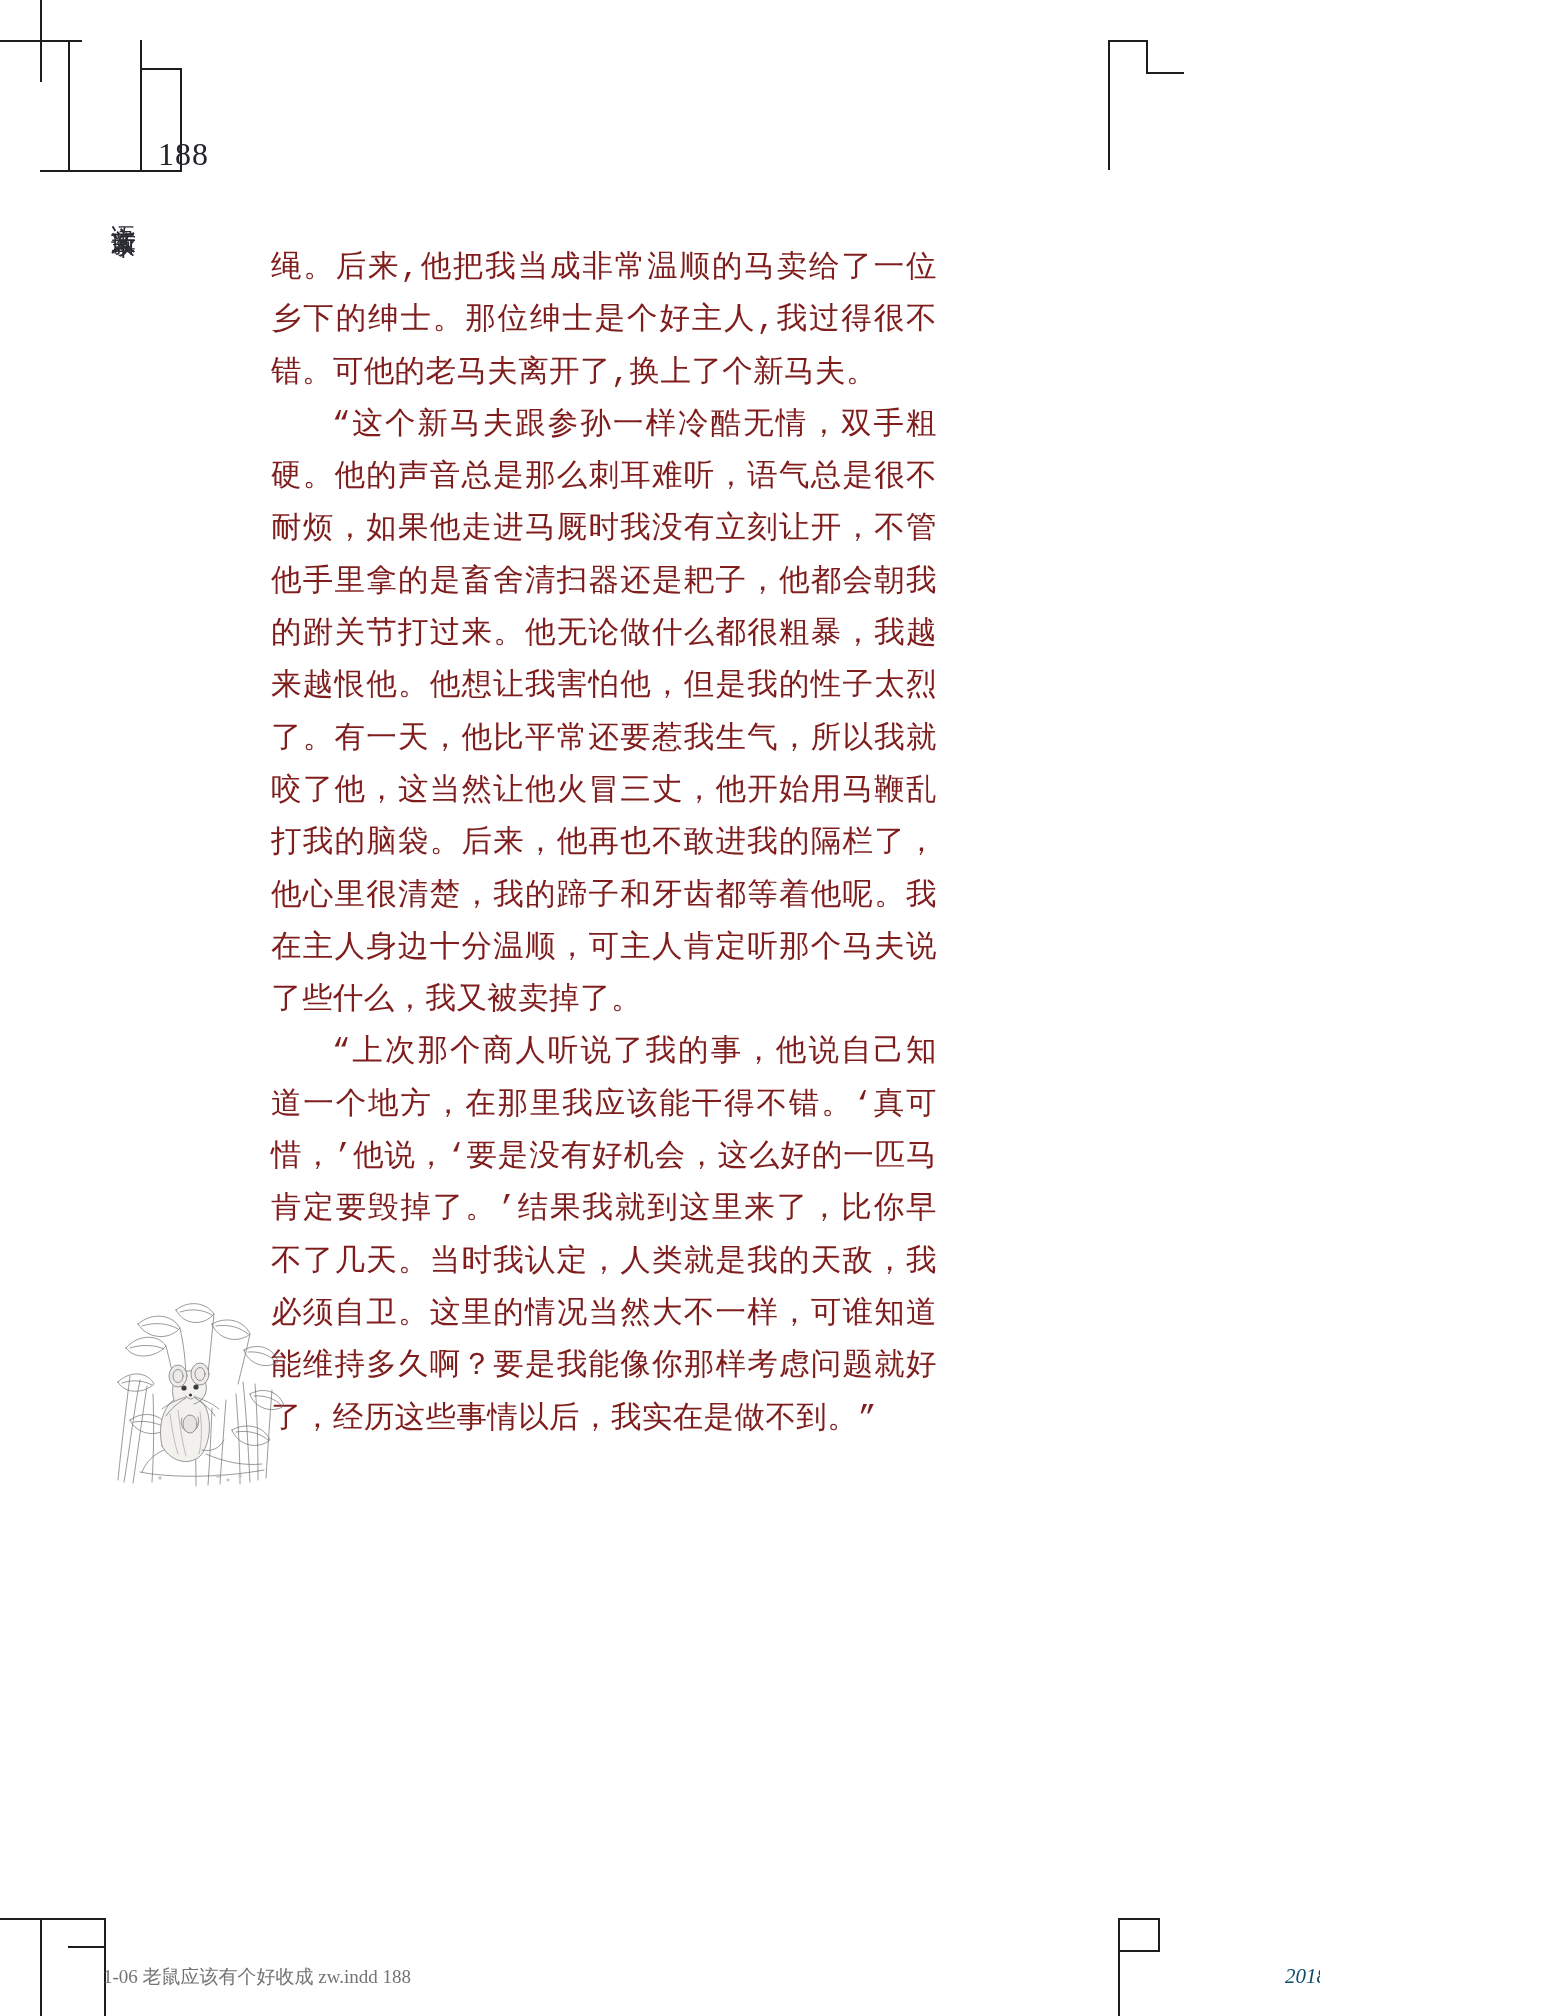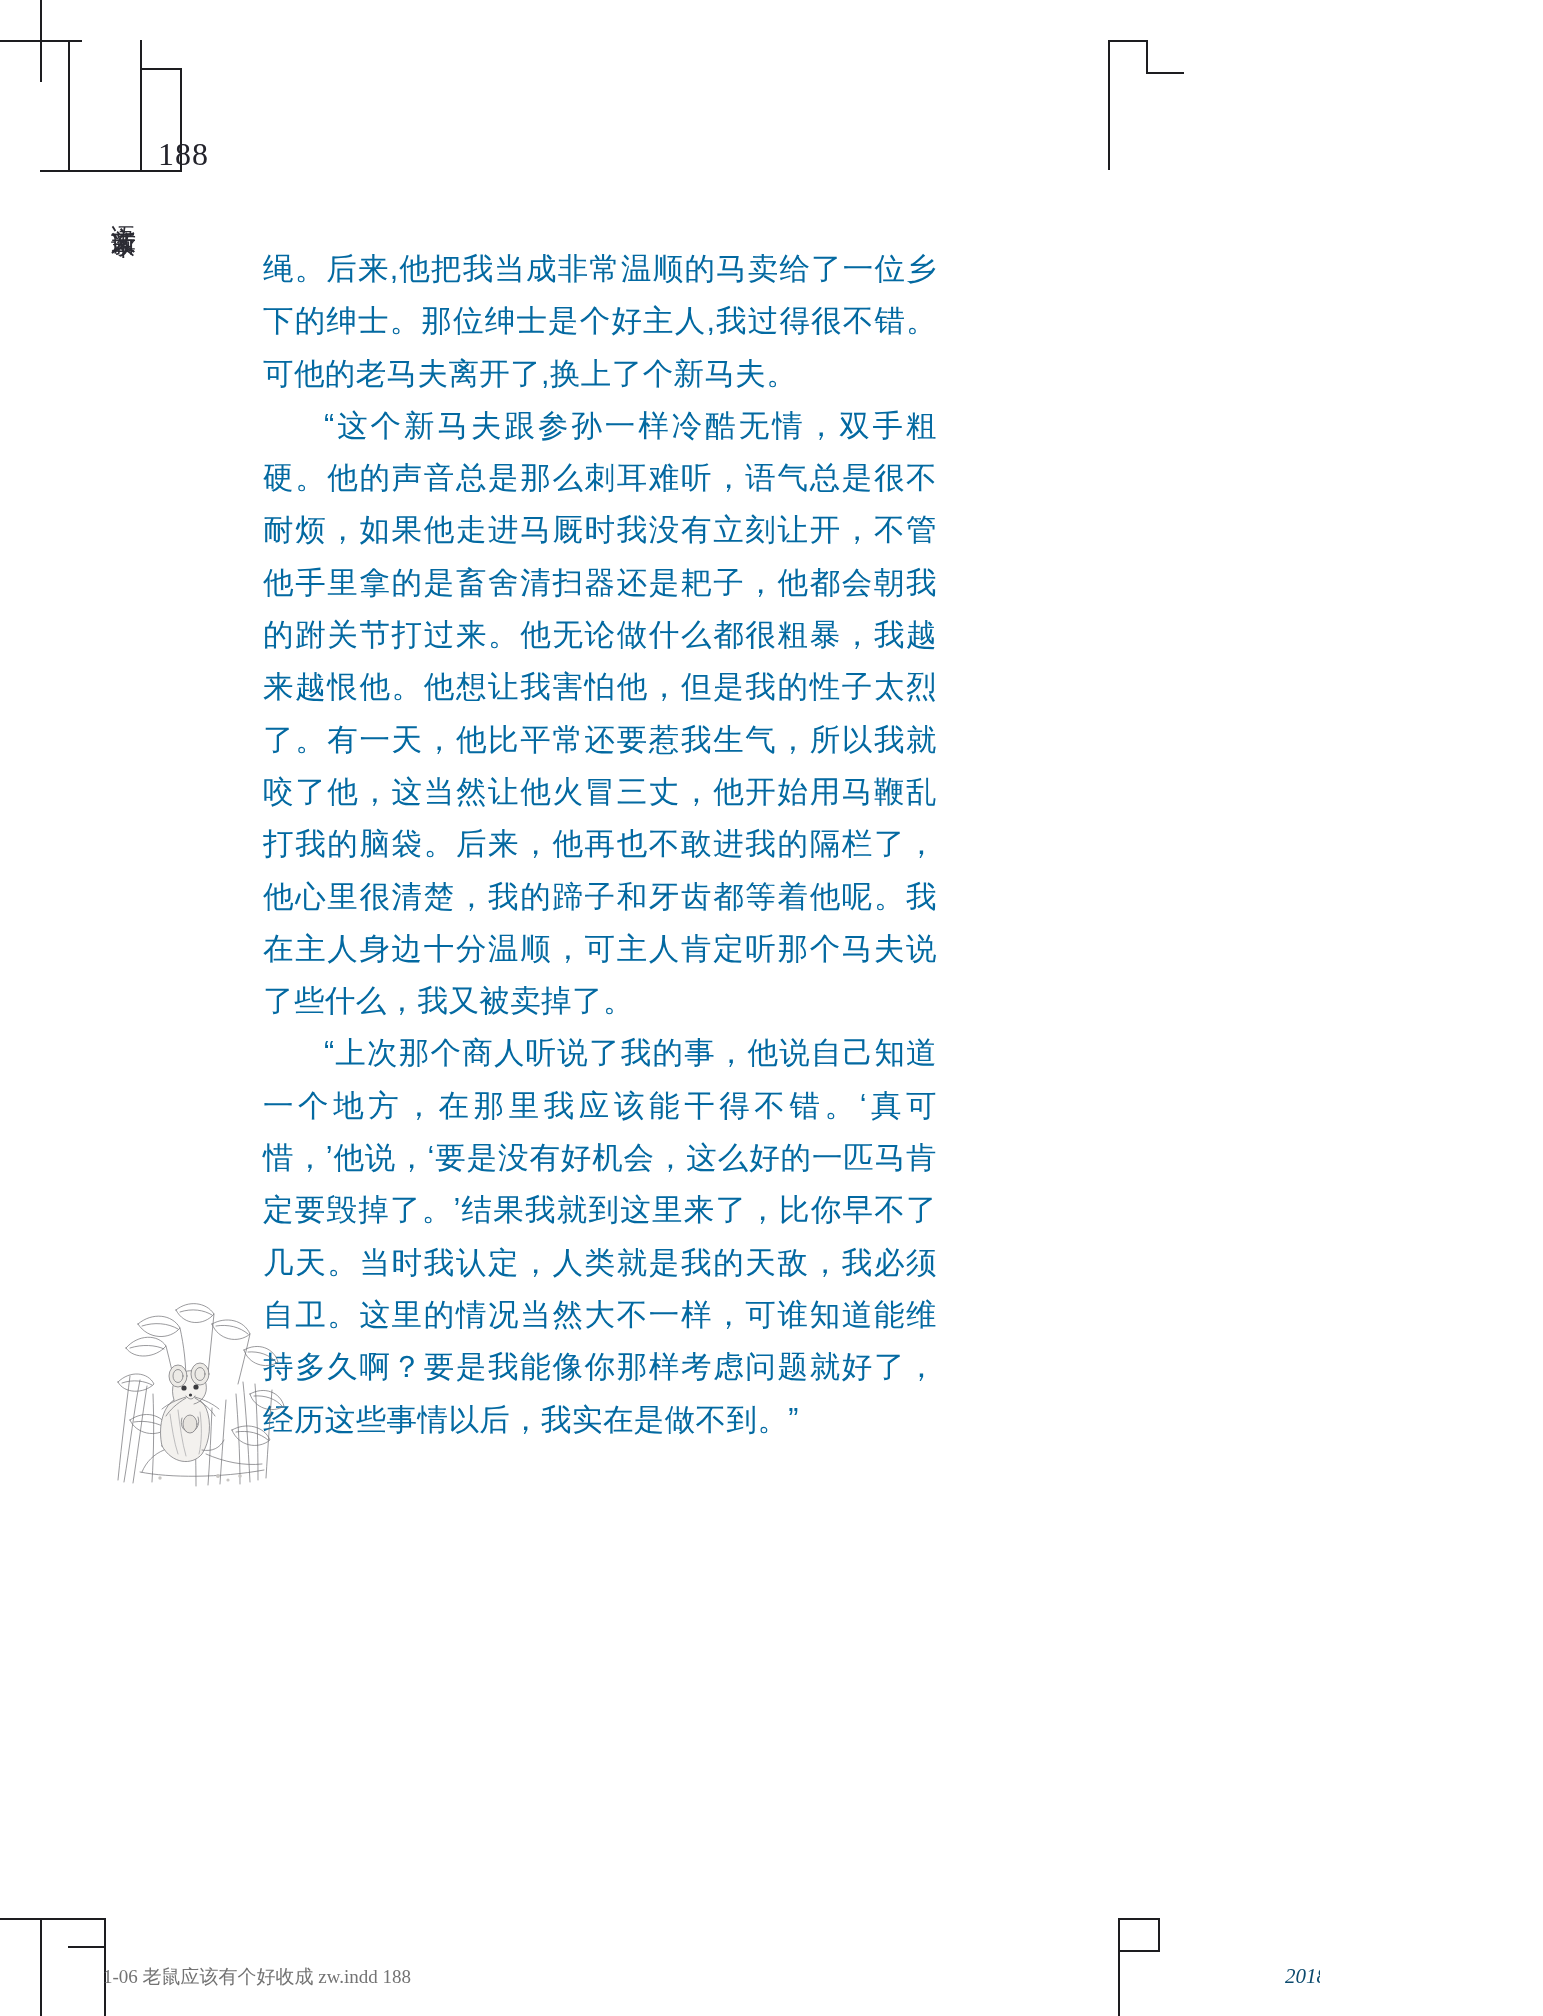--- a/index.html
+++ b/index.html
@@ -51,27 +51,27 @@
   }
 
   
   #text-column {
     position: absolute;
     left: 255px;
     top: 242px;
     width: 682px;
   }
   .para {
-    font-family: Liberation Sans, sans-serif;
+    font-family: Liberation Mono, monospace;
     font-size: 30.5px;
     line-height: 52.3px;
-    color: #0369a1;
+    color: #7f1d1d;
     text-align: justify;
     text-justify: inter-ideograph;
-    margin: 0 0 0 8px;
+    margin: 0 0 0 16px;
     letter-spacing: 0.4px;
   }
   .para.indent {
     text-indent: 2em;
   }
 
   
   #illustration {
     position: absolute;
     left: 100px;

